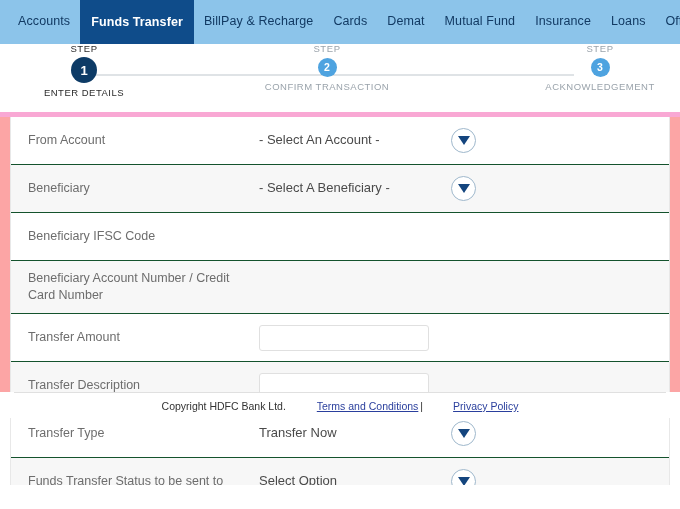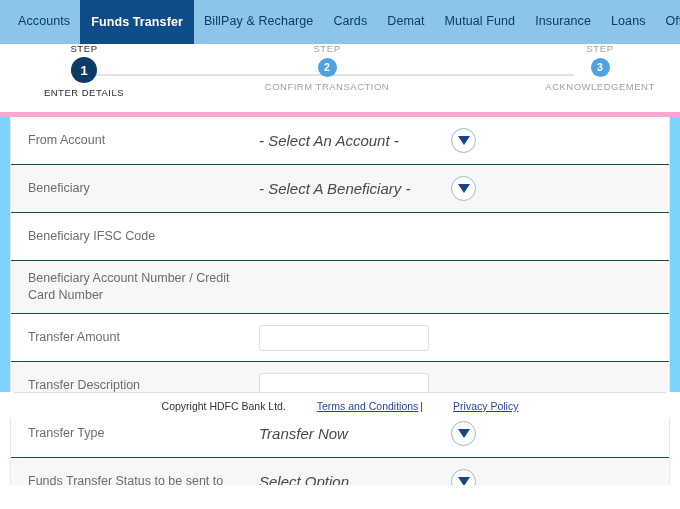--- a/index.html
+++ b/index.html
@@ -12,21 +12,21 @@
     overflow: hidden;
     background: #ffffff;
     font-family: "Liberation Sans", sans-serif;
     -webkit-font-smoothing: antialiased;
   }
 
   .page {
     position: relative;
     width: 680px;
     height: 418px;
-    background: #7dd3fc;
+    background: #fca5a5;
   }
 
   
   .navbar {
     position: relative;
     height: 44px;
     background: #8cc4ea;
     display: flex;
     align-items: center;
     padding-left: 8px;
@@ -156,24 +156,23 @@
     flex: 0 0 248px;
     font-size: 12.5px;
     color: #6d6d6d;
     padding-left: 17px;
     box-sizing: border-box;
     line-height: 1.35;
   }
   .row-value {
     flex: 0 0 192px;
     width: 192px;
-    font-size: 15px;
+    font-size: 13px;
     color: #4a4a4a;
     line-height: 1.3;
-    font-style: italic;
   }
   .row-control {
     flex: 1 1 auto;
     display: flex;
     align-items: center;
   }
 
   .dd-icon {
     width: 25px;
     height: 25px;

